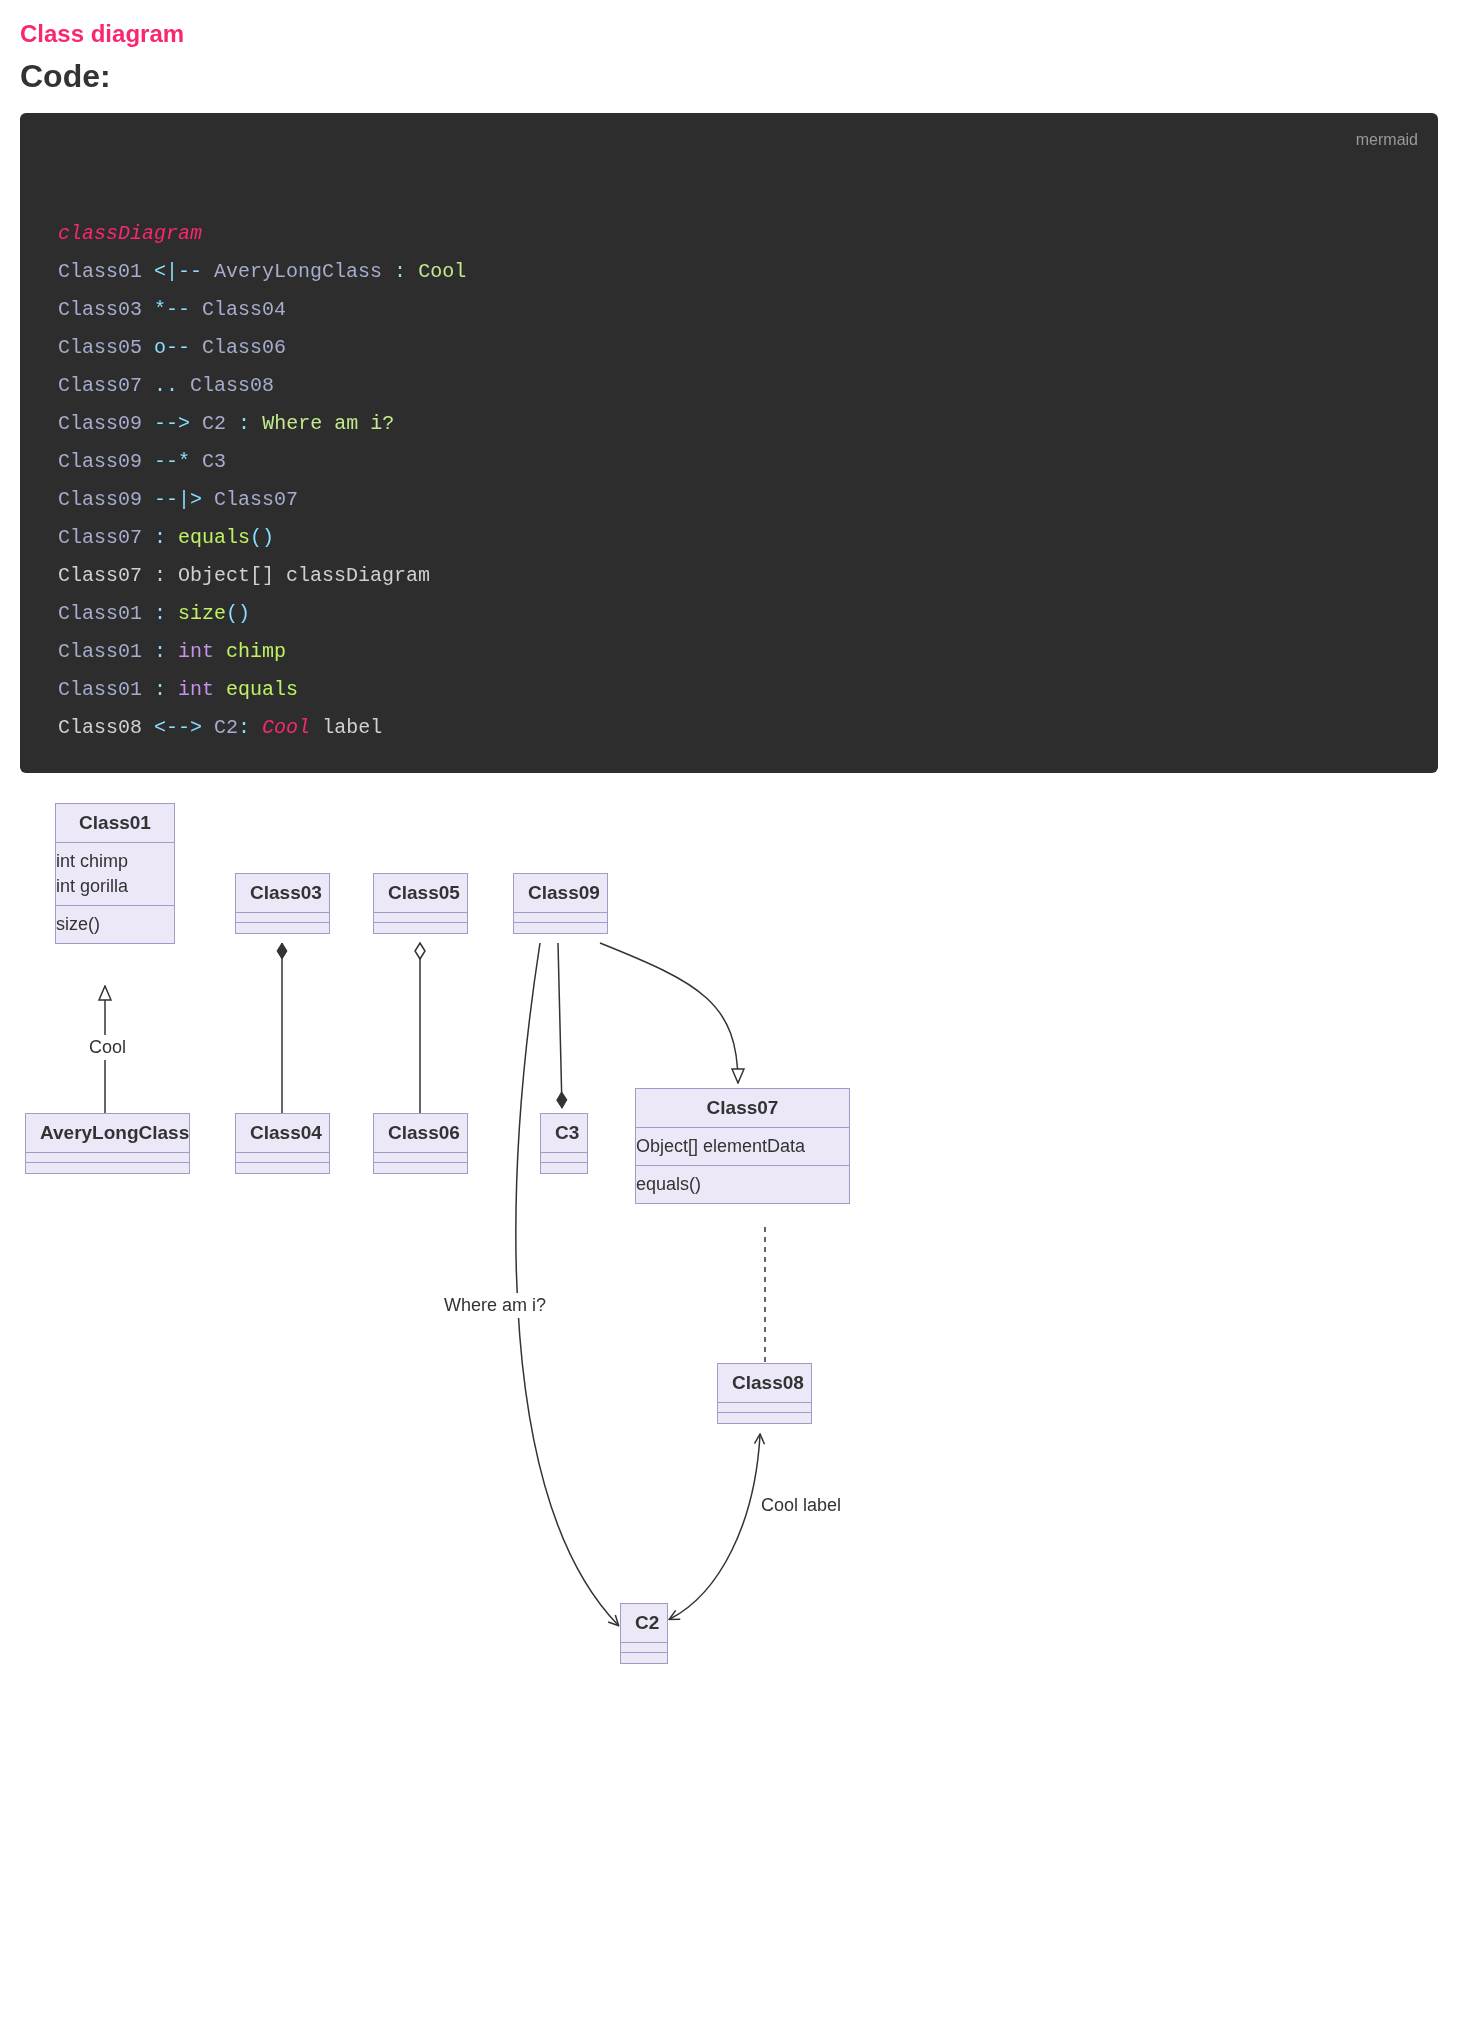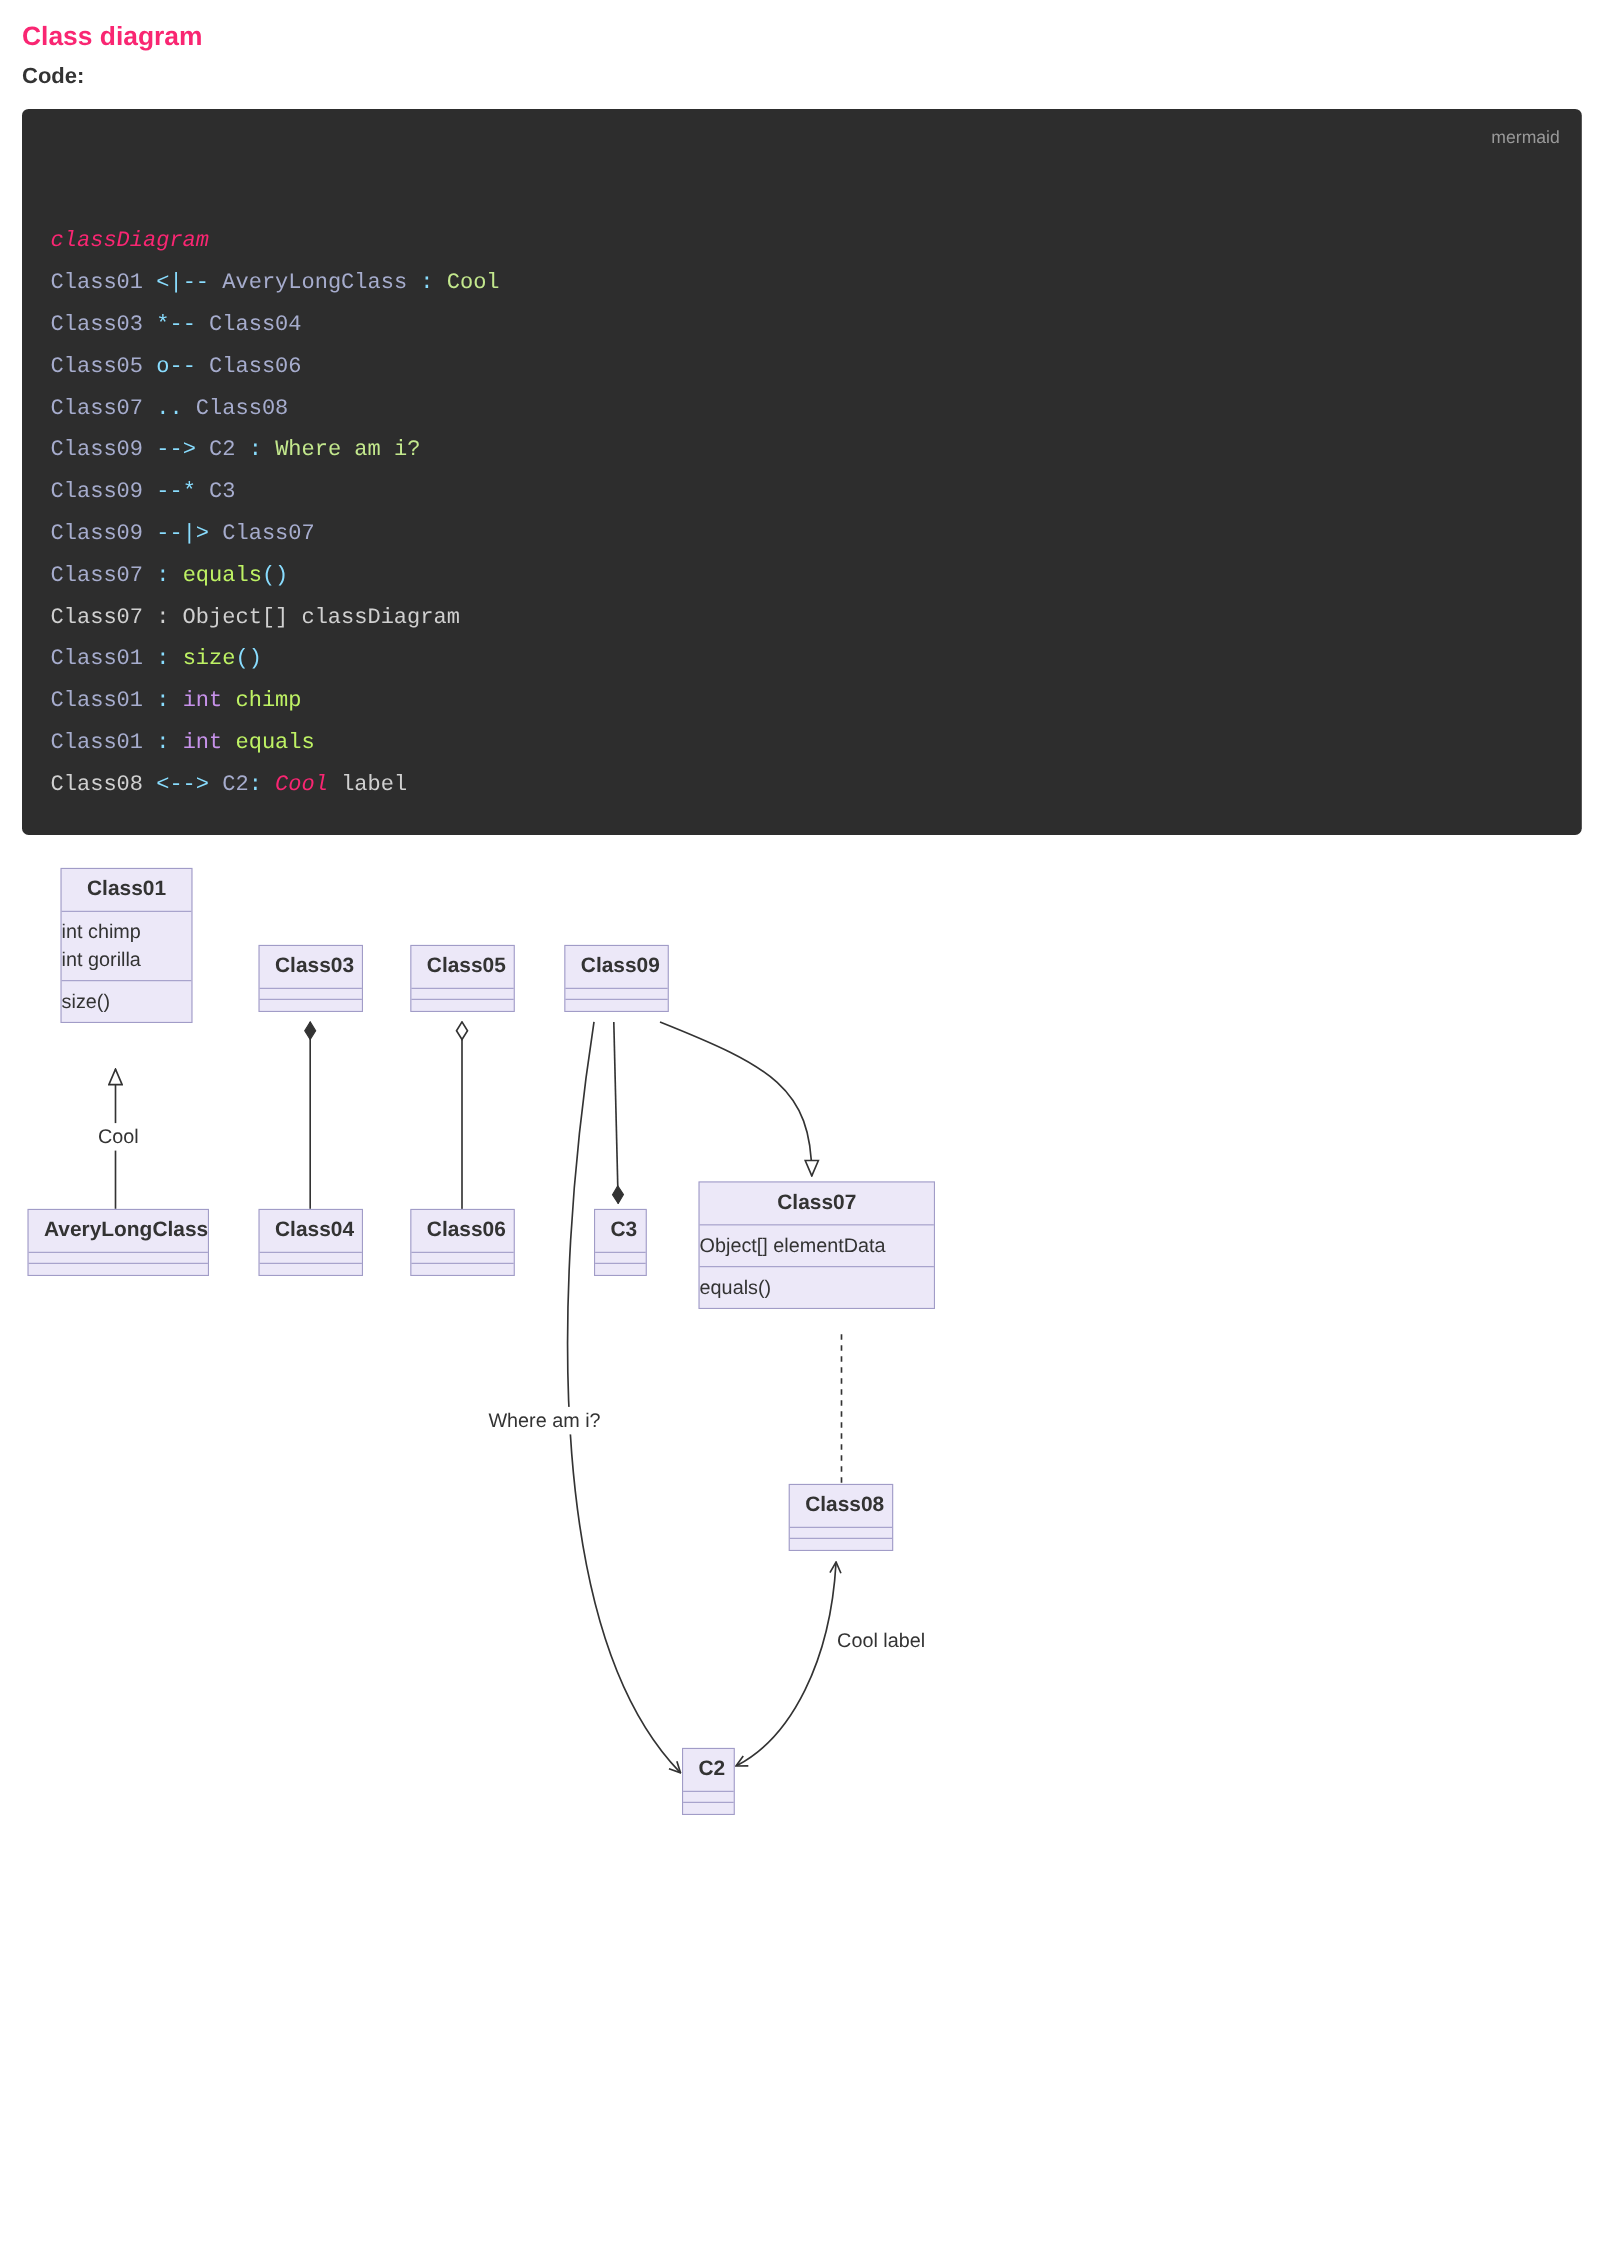--- a/index.html
+++ b/index.html
@@ -10,30 +10,30 @@
   background: #fff;
   color: #333;
 }
 .title {
   color: #f92672;
   font-size: 24px;
   font-weight: 600;
   margin-bottom: 10px;
 }
 .subtitle {
-  font-size: 20px;
+  font-size: 32px;
   font-weight: 700;
   color: #333;
   margin-bottom: 18px;
 }
 .code-block {
   background: #2d2d2d;
   color: #ccc;
   border-radius: 6px;
-  padding: 26px 26px;
+  padding: 26px 38px;
   font-family: "SFMono-Regular", Consolas, "Liberation Mono", Menlo, monospace;
   font-size: 20px;
   line-height: 1.9;
   position: relative;
   margin-bottom: 30px;
   white-space: pre;
   overflow-x: auto;
 }
 .code-lang {
   position: absolute;

